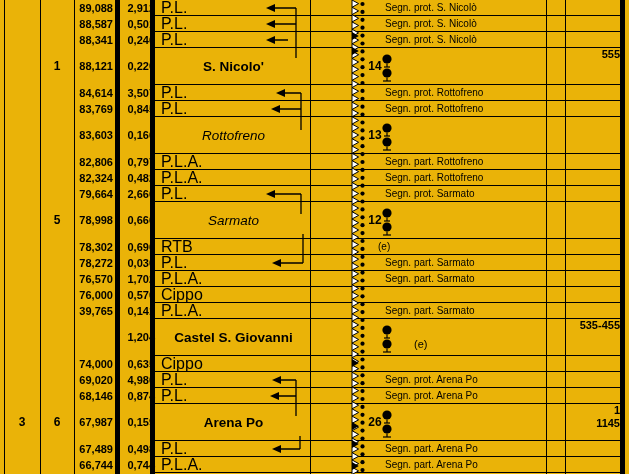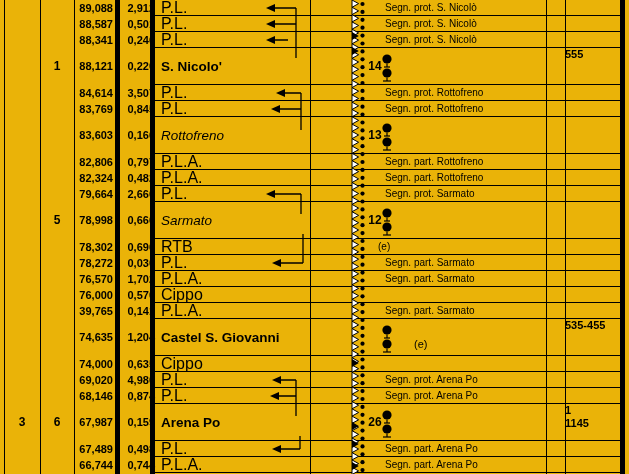--- a/index.html
+++ b/index.html
@@ -12,28 +12,28 @@
   .row.small{height:16px;}
   .row.station{height:37px;}
   .row span{position:absolute;display:block;}
   .small span{top:0;height:16px;line-height:16px;}
   .station .cc{top:0;height:37px;line-height:37px;}
   .c-idx1{left:4px;width:36px;text-align:center;font-weight:bold;font-size:12px;}
   .c-idx2{left:40px;width:34px;text-align:center;font-weight:bold;font-size:12px;}
   .c-km{left:75px;width:38px;text-align:right;font-weight:bold;font-size:11px;}
   .c-dist{left:125px;width:30px;text-align:right;font-weight:bold;font-size:11px;}
   .c-name{left:161px;width:145px;font-size:16px;white-space:nowrap;}
-  .station .c-name{font-size:13.5px;}
+  .station .c-name{font-size:13.5px;text-align:center;}
   .bold{font-weight:bold;}
   .italic{font-style:italic;}
   .c-num{left:310px;width:42px;text-align:center;font-weight:bold;font-size:12px;padding-left:44px;}
   .c-sig{left:385px;width:158px;font-size:10px;white-space:nowrap;}
   .c-sig.e{left:378px;}
   .c-extra{left:414px;top:17px;height:16px;line-height:16px;font-size:11px;}
-  .c-right{left:565px;width:55px;top:0;height:37px;text-align:left;font-weight:bold;
+  .c-right{left:565px;width:55px;top:0;height:37px;text-align:right;font-weight:bold;
            font-size:11px;display:flex;align-items:center;justify-content:center;
            white-space:pre-line;line-height:13px;}
   .hl{position:absolute;left:155px;width:465px;bottom:0;height:1px;background:#000;}
   #overlay{position:absolute;top:0;left:0;pointer-events:none;}
 </style>
 </head>
 <body>
 
 <div id="app">
 
@@ -175,21 +175,20 @@
 
     <div class="row small">
       <span class="c-km">39,765</span>
       <span class="c-dist">0,141</span>
       <span class="c-name">P.L.A.</span>
       <span class="c-sig">Segn. part. Sarmato</span>
       <i class="hl"></i>
     </div>
 
     <div class="row station">
-      <span class="cc c-km">74,635</span>
       <span class="cc c-dist">1,204</span>
       <span class="cc c-name bold">Castel S. Giovanni</span>
       <span class="c-extra">(e)</span>
       <span class="c-right">535-455</span>
       <i class="hl"></i>
     </div>
 
     <div class="row small">
       <span class="c-km">74,000</span>
       <span class="c-dist">0,635</span>

